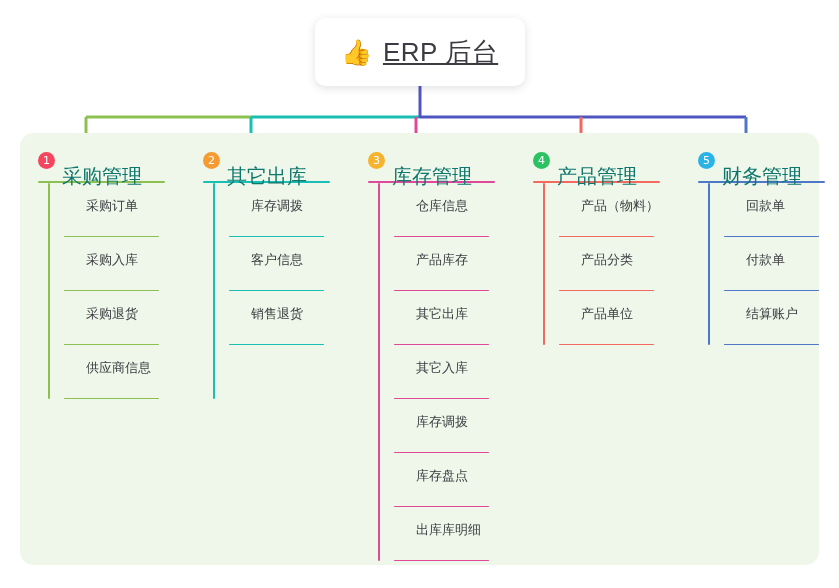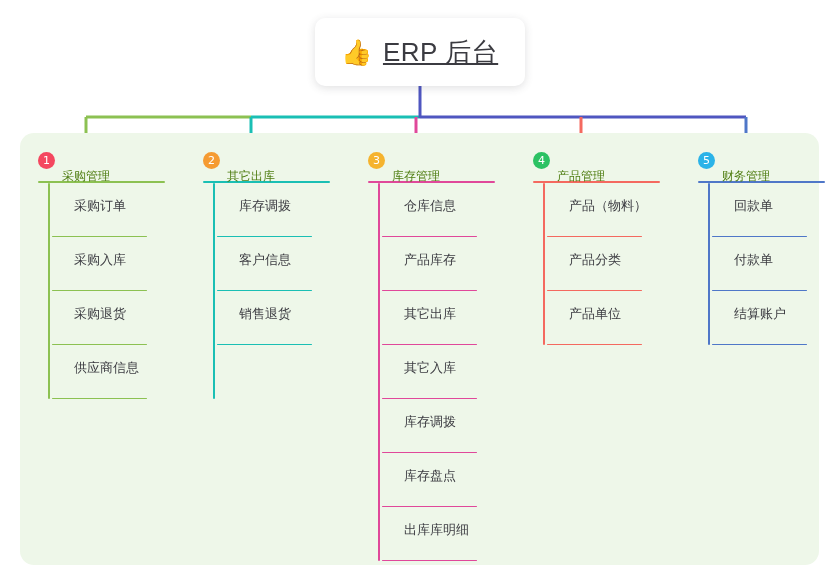--- a/index.html
+++ b/index.html
@@ -91,37 +91,37 @@
     height: 17px;
     border-radius: 50%;
     color: #ffffff;
     font-size: 11px;
     line-height: 17px;
     text-align: center;
     flex: 0 0 auto;
     font-family: "DejaVu Sans", sans-serif;
   }
   .col-title {
-    font-size: 12px;
-    color: #4d7c0f;
+    font-size: 20px;
+    color: #0f766e;
     white-space: nowrap;
     margin-top: 32px;
   }
   .col-rule {
     height: 2px;
     width: 127px;
     margin-left: 18px;
     margin-top: 6px;
     border-radius: 1px;
   }
 
   .leaves {
     position: relative;
     margin-left: 28px;
-    padding-left: 4px;
+    padding-left: 16px;
   }
   .spine {
     position: absolute;
     left: 0;
     top: 0;
     width: 2px;
     border-radius: 1px;
   }
   .leaf {
     position: relative;

